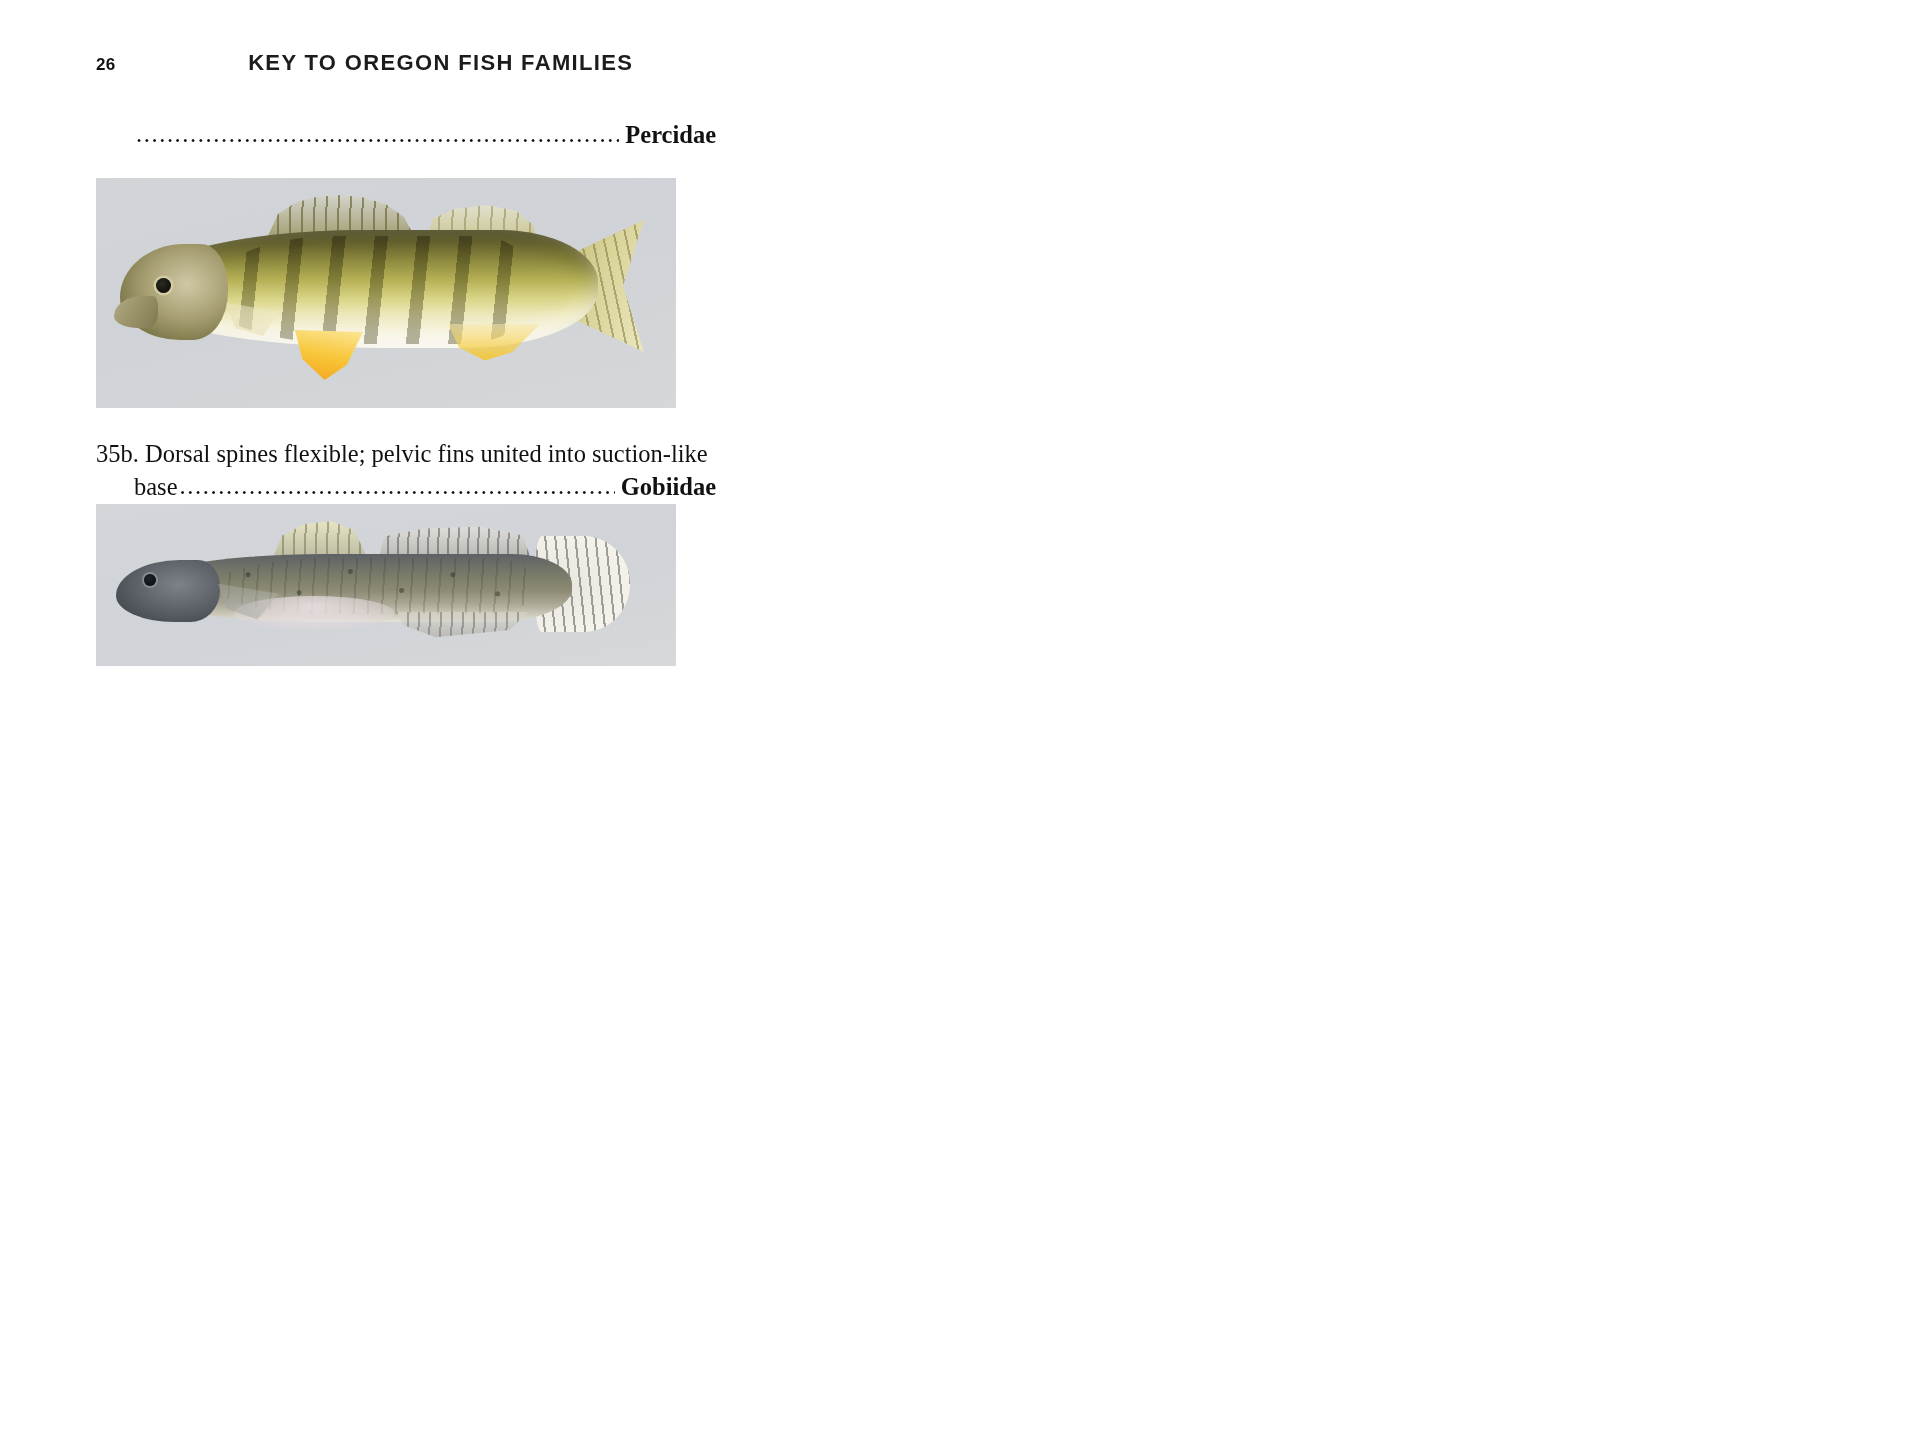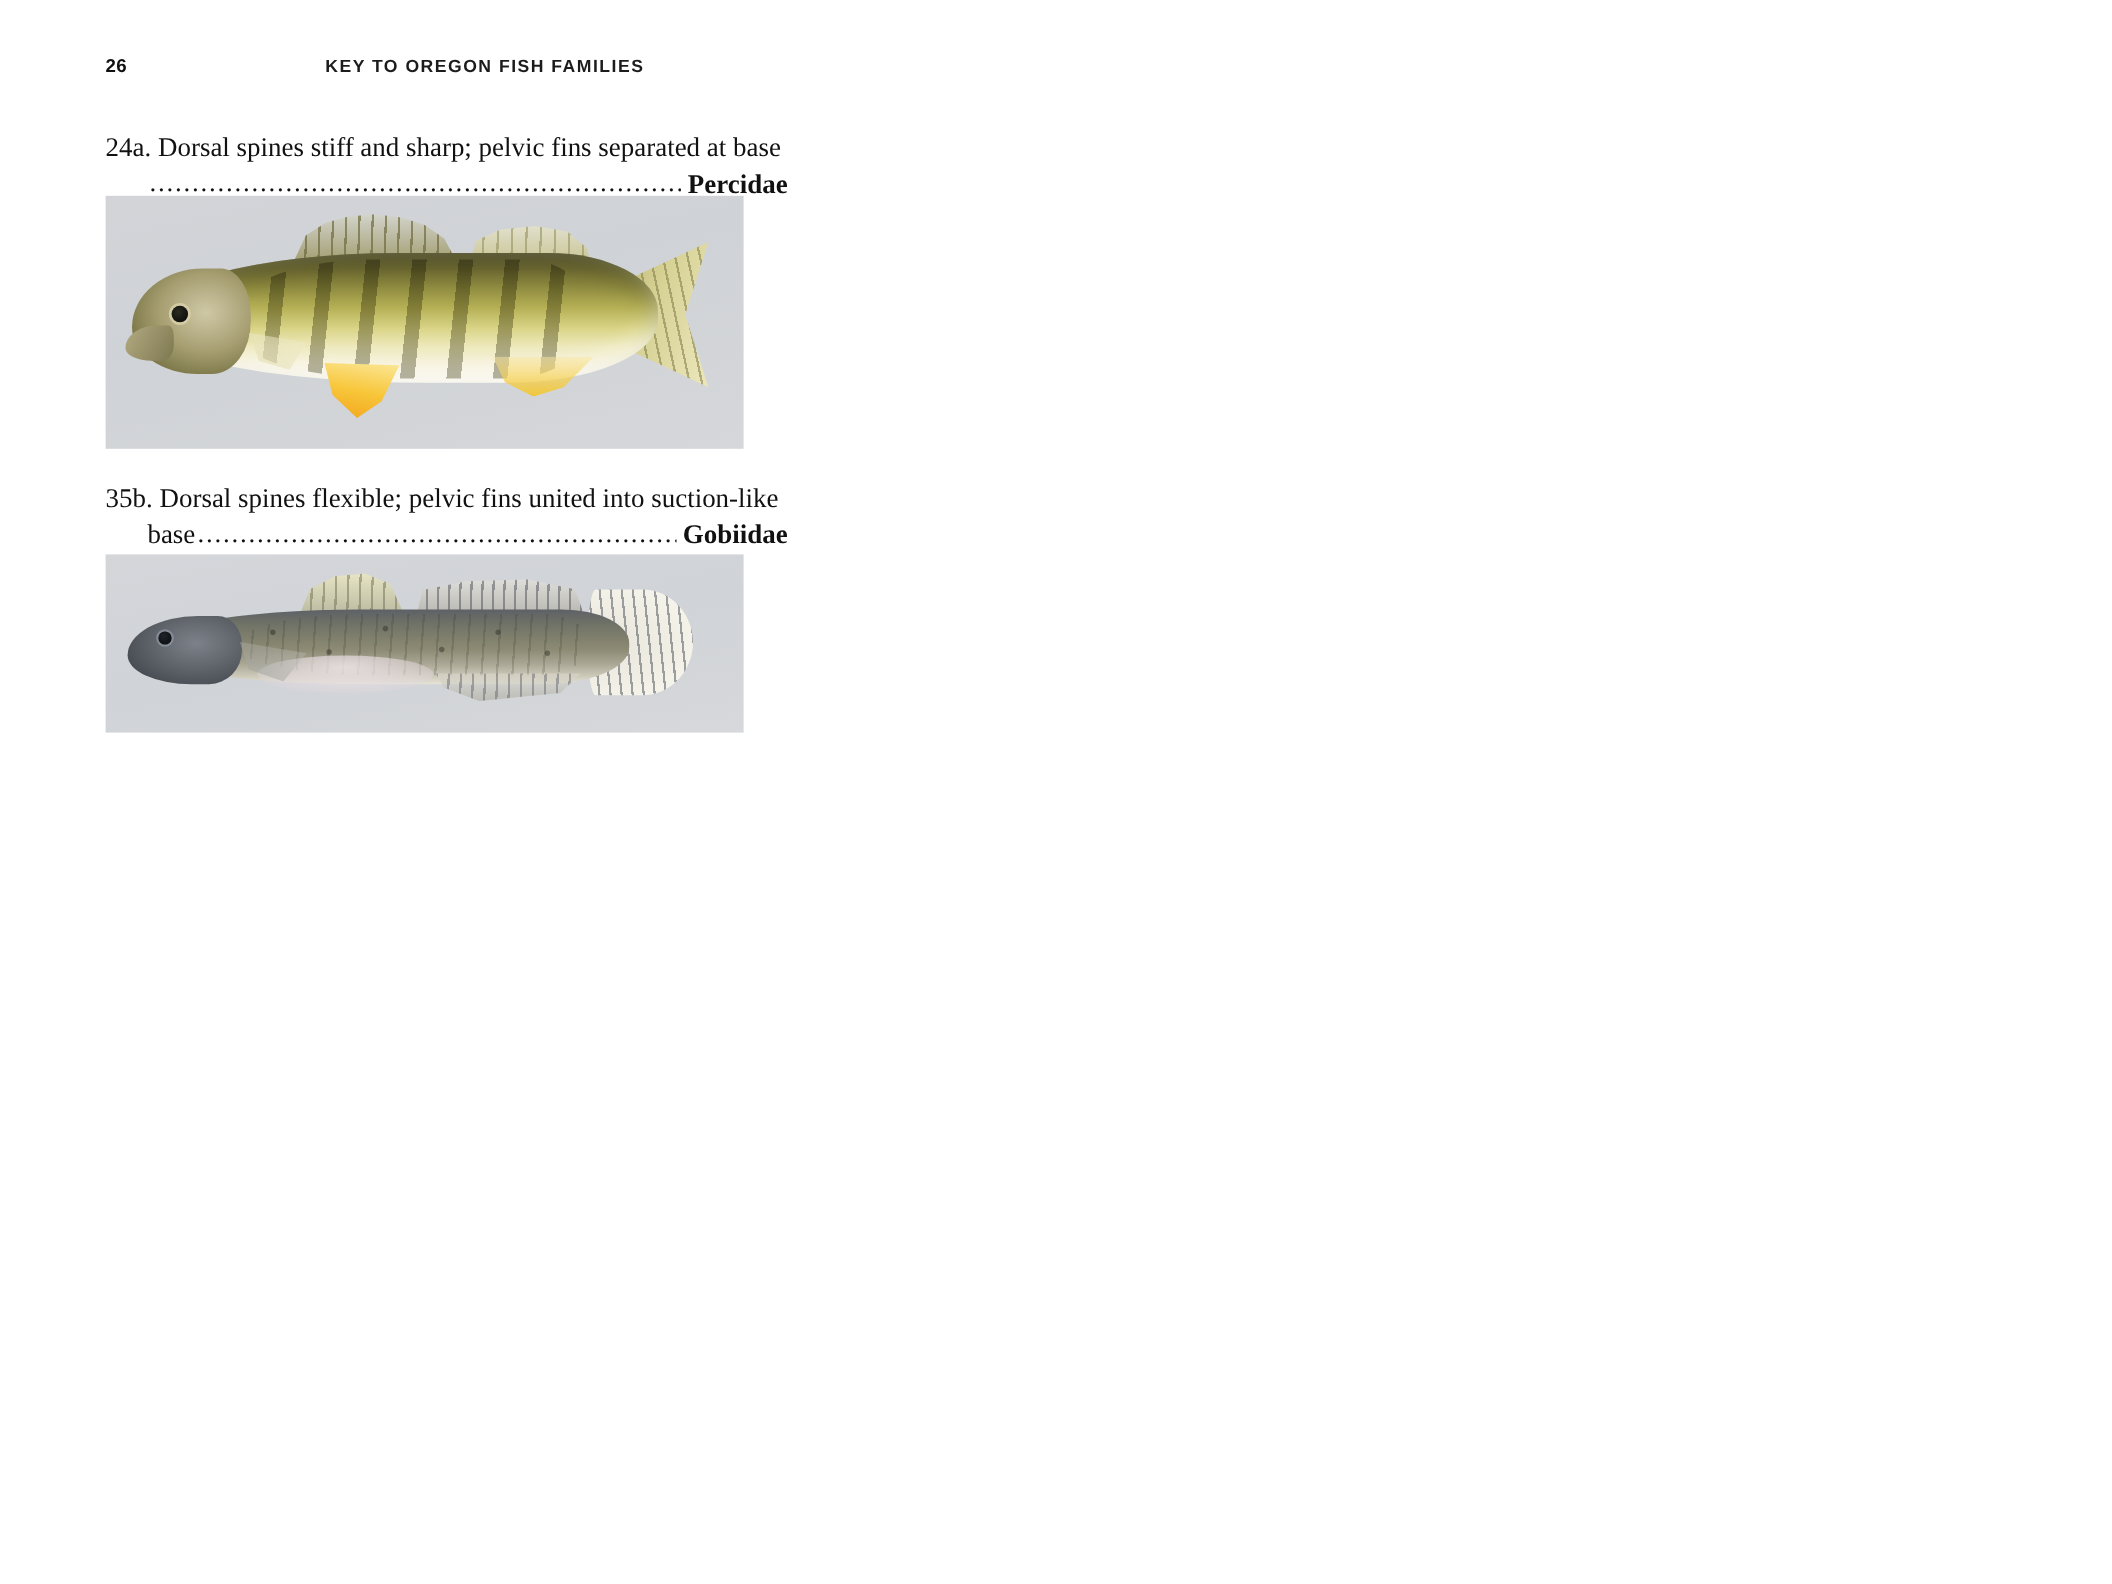--- a/index.html
+++ b/index.html
@@ -45,21 +45,21 @@
     font-family: "Liberation Sans", sans-serif;
     font-size: 17px;
     font-weight: 700;
     letter-spacing: 0.3px;
     color: #111;
   }
   .running-title {
     flex: 1;
     text-align: center;
     font-family: "Liberation Sans", sans-serif;
-    font-size: 16px;
+    font-size: 22px;
     font-weight: 600;
     letter-spacing: 1.35px;
     color: #1c1c1c;
     padding-right: 120px;
   }
 
   
   .key-block {
     position: absolute;
     left: 96px;
@@ -382,21 +382,20 @@
 
   <div class="page page-left">
 
     <div class="running-head">
       <span class="folio-top">26</span>
       <span class="running-title">KEY TO OREGON FISH FAMILIES</span>
     </div>
 
     <div class="key-block" style="top:118px;">
       <div class="key-entry">
-        <div class="key-line1">24a. Dorsal spines stiff and sharp; pelvic fins separated at base</div>
         <div class="key-line2">
           <span class="lead-word"></span>
           <span class="leader">........................................................................................................</span>
           <span class="family-name">Percidae</span>
         </div>
       </div>
     </div>
 
     <div class="photo perch-plate">
       <div class="perch-dorsal1"></div>

